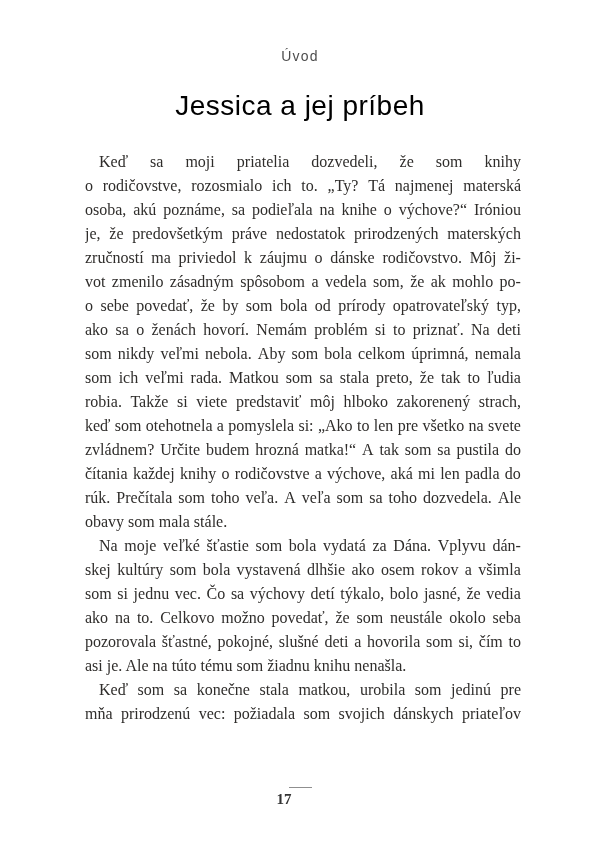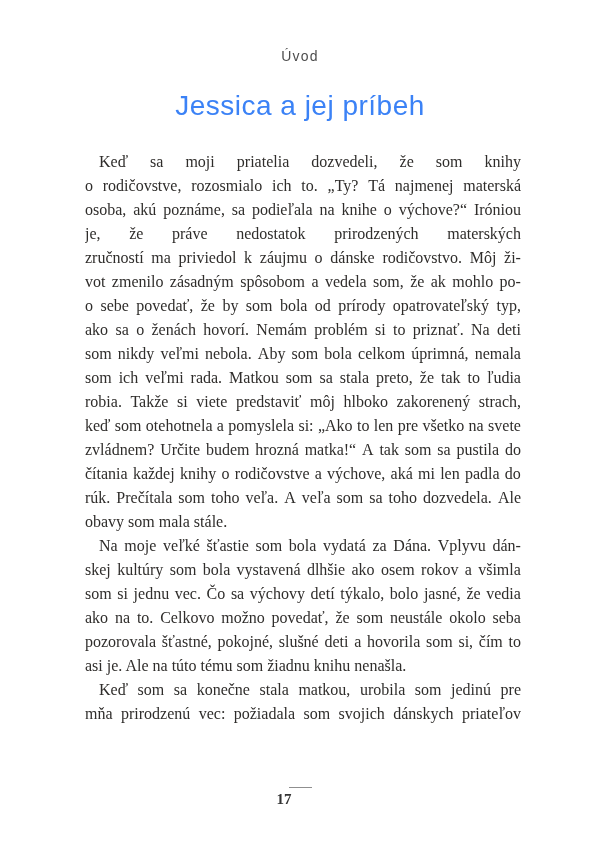--- a/index.html
+++ b/index.html
@@ -18,21 +18,21 @@
     font-size:14px;letter-spacing:1.2px;
     color:#4d4d4d;
   }
   .chapter-title{
     position:absolute;top:90px;left:0;width:600px;
     margin:0;
     text-align:center;
     font-family:"Liberation Sans", sans-serif;
     font-weight:400;
     font-size:28px;letter-spacing:0.5px;
-    color:#3b82f6;
+    color:#000000;
   }
   .body-text{
     position:absolute;top:150px;left:85px;width:436px;
     font-size:16px;
     color:#2f2d2b;
   }
   .line{
     height:24px;line-height:24px;
     overflow:hidden;
     white-space:nowrap;
@@ -94,20 +94,21 @@
         <span>podieľala</span>
         <span>na</span>
         <span>knihe</span>
         <span>o</span>
         <span>výchove?“</span>
         <span>Iróniou</span>
       </div>
       <div class="line j">
         <span>je,</span>
         <span>že</span>
+        <span>predovšetkým</span>
         <span>práve</span>
         <span>nedostatok</span>
         <span>prirodzených</span>
         <span>materských</span>
       </div>
       <div class="line j">
         <span>zručností</span>
         <span>ma</span>
         <span>priviedol</span>
         <span>k</span>

